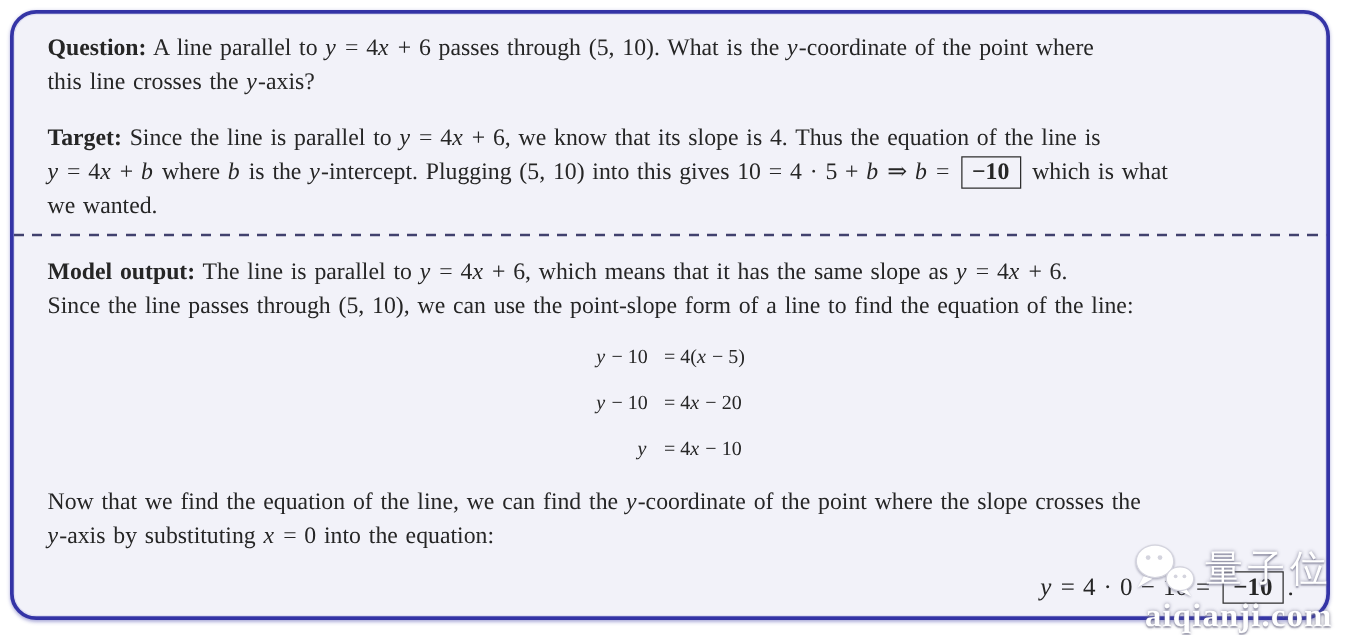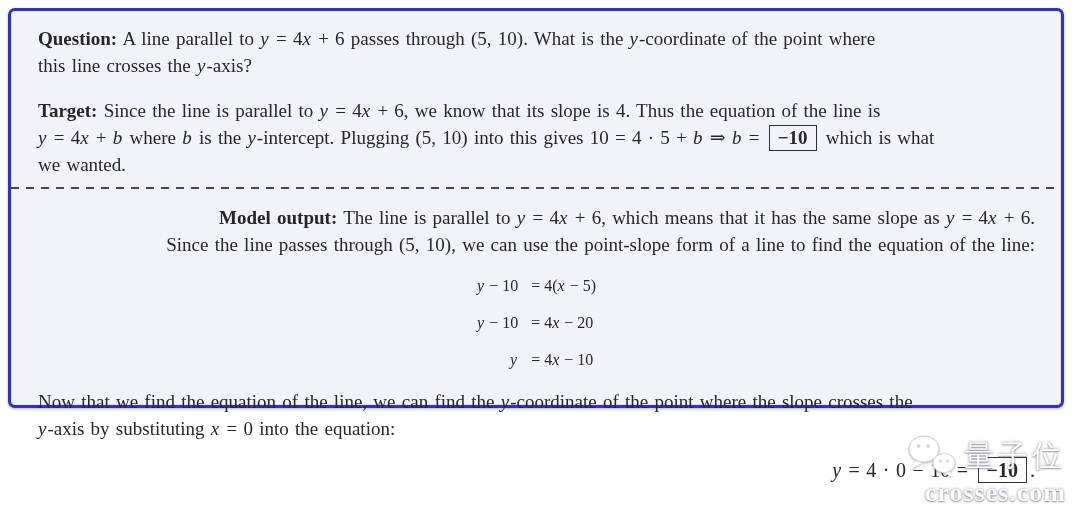--- a/index.html
+++ b/index.html
@@ -3,41 +3,41 @@
 <meta charset="utf-8">
 <style>
   html,body{margin:0;padding:0;}
   body{
     width:1080px;height:508px;position:relative;overflow:hidden;
     background:#ffffff;
     font-family:"Liberation Serif","DejaVu Serif",serif;
     color:#262626;
   }
   .panel{
-    position:absolute;left:8px;top:8px;width:1056px;height:400px;
+    position:absolute;left:8px;top:8px;width:1056px;height:488px;
     box-sizing:border-box;
     background:#f2f2f9;
     border:3px solid #3434a6;
-    border-radius:7px;
+    border-radius:21px;
     box-shadow:0 1px 3px rgba(70,70,170,.45), inset 0 0 0 1px rgba(120,120,200,.15);
     padding:14px 26px 14px 27px;
   }
   .para{font-size:19px;line-height:27px;margin:0;word-spacing:1.5px;}
   .r-b{font-weight:700;}
   .r-m i,.r-box i{font-style:italic;padding-right:1px;}
   .r-box{
     display:inline-block;border:1.5px solid #2e2e2e;
     padding:0 8px;line-height:24px;margin:0 3px;font-weight:bold;
   }
   .mt-target{margin-top:18px;}
   .dashes{
     height:2px;margin:9px -26px 0 -27px;
     background:repeating-linear-gradient(90deg,#41416e 0 8px,transparent 8px 15px);
   }
-  .mt-intro{margin-top:15px;text-align:right;}
+  .mt-intro{margin-top:15px;}
   .eqblock{
     display:grid;grid-template-columns:max-content max-content;
     column-gap:7px;row-gap:10px;width:max-content;
     margin:16px auto 0;font-size:16px;line-height:24px;gap:13px;
   }
   .eq-lhs{text-align:right;}
   .eq-rhs{text-align:left;}
   .mt-concl{margin-top:16px;}
   .final-eq{margin-top:14px;text-align:right;font-size:20px;line-height:28px;}
   
@@ -87,14 +87,14 @@
       <ellipse cx="40" cy="31" rx="11" ry="9.5"></ellipse>
     </g>
     <g fill="#d4d4de">
       <circle cx="14.5" cy="14" r="1.9"></circle>
       <circle cx="24" cy="14" r="1.9"></circle>
       <circle cx="36.5" cy="29" r="1.5"></circle>
       <circle cx="43.5" cy="29" r="1.5"></circle>
     </g>
   </svg>
   <div class="wbrand">量子位</div>
-  <div class="wsite">crosses.com</div>
+  <div class="wsite">aiqianji.com</div>
 </div>
 
 </body></html>

